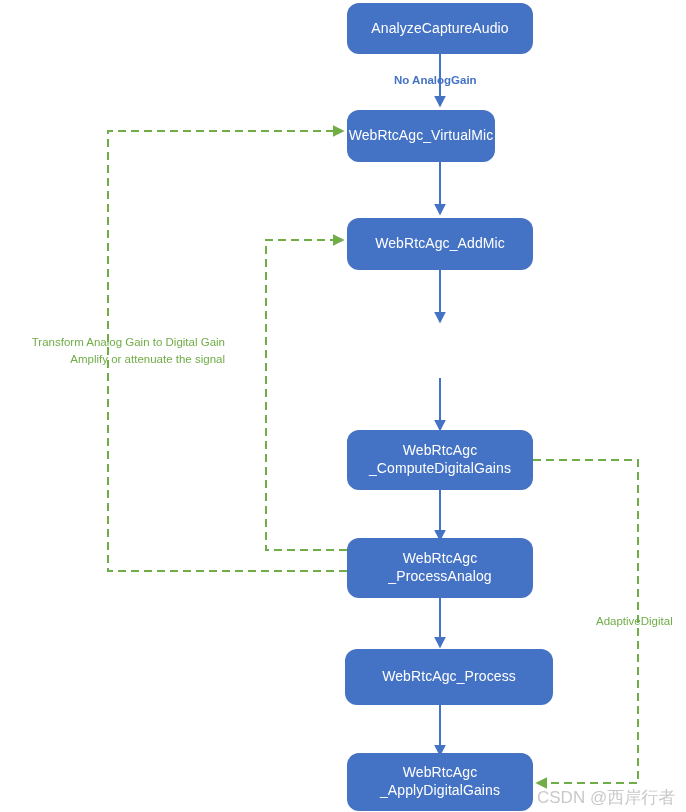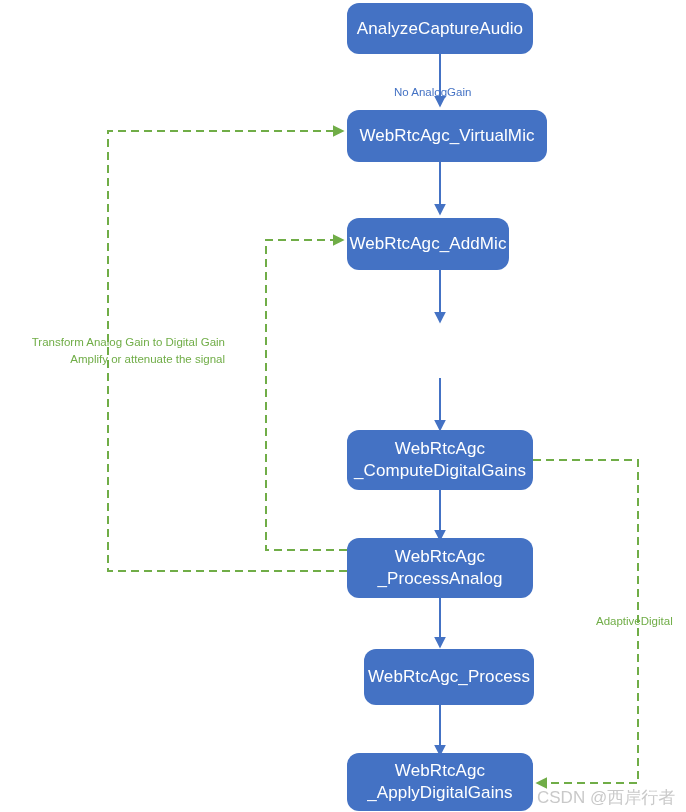--- a/index.html
+++ b/index.html
@@ -19,21 +19,21 @@
   }
   .node {
     position: absolute;
     background: #4472C4;
     border-radius: 12px;
     color: #ffffff;
     display: flex;
     align-items: center;
     justify-content: center;
     text-align: center;
-    font-size: 17px;
+    font-size: 14px;
     line-height: 1.28;
     letter-spacing: 0.1px;
     box-sizing: border-box;
     padding: 2px 6px;
     white-space: pre-line;
     z-index: 4;
   }
   .edge-label {
     position: absolute;
     color: #4472C4;
@@ -93,37 +93,37 @@
 
     <path d="M347,571 L108,571 L108,131 L341,131" stroke="#70AD47" stroke-width="2" fill="none" stroke-dasharray="8,5" marker-end="url(#arrow-green)"></path>
 
     <path d="M347,550 L266,550 L266,240 L341,240" stroke="#70AD47" stroke-width="2" fill="none" stroke-dasharray="8,5" marker-end="url(#arrow-green)"></path>
 
     <path d="M533,460 L638,460 L638,783 L539,783" stroke="#70AD47" stroke-width="2" fill="none" stroke-dasharray="8,5" marker-end="url(#arrow-green)"></path>
   </svg>
 
   <div class="node" style="left:347px; top:3px; width:186px; height:51px;">AnalyzeCaptureAudio</div>
 
-  <div class="node" style="left:347px; top:110px; width:200px; height:52px;">WebRtcAgc_VirtualMic</div>
+  <div class="node" style="left:347px; top:110px; width:148px; height:52px;">WebRtcAgc_VirtualMic</div>
 
-  <div class="node" style="left:347px; top:218px; width:162px; height:52px;">WebRtcAgc_AddMic</div>
+  <div class="node" style="left:347px; top:218px; width:186px; height:52px;">WebRtcAgc_AddMic</div>
 
 
   <div class="node" style="left:347px; top:430px; width:186px; height:60px;">WebRtcAgc
 _ComputeDigitalGains</div>
 
   <div class="node" style="left:347px; top:538px; width:186px; height:60px;">WebRtcAgc
 _ProcessAnalog</div>
 
-  <div class="node" style="left:364px; top:649px; width:170px; height:56px;">WebRtcAgc_Process</div>
+  <div class="node" style="left:345px; top:649px; width:208px; height:56px;">WebRtcAgc_Process</div>
 
   <div class="node" style="left:347px; top:753px; width:186px; height:58px;">WebRtcAgc
 _ApplyDigitalGains</div>
 
-  <div class="edge-label" style="left:394px; top:86px;">No AnalogGain</div>
+  <div class="edge-label" style="left:394px; top:74px;font-weight:bold;">No AnalogGain</div>
 
   <div class="note center" style="left:10px; top:334px; width:215px;">Transform Analog Gain to Digital Gain
 Amplify or attenuate the signal</div>
 
 
   <div class="note" style="left:596px; top:613px;">AdaptiveDigital</div>
 
   <div class="watermark" style="left:537px; top:786px;">CSDN @西岸行者</div>
 
 </div>

